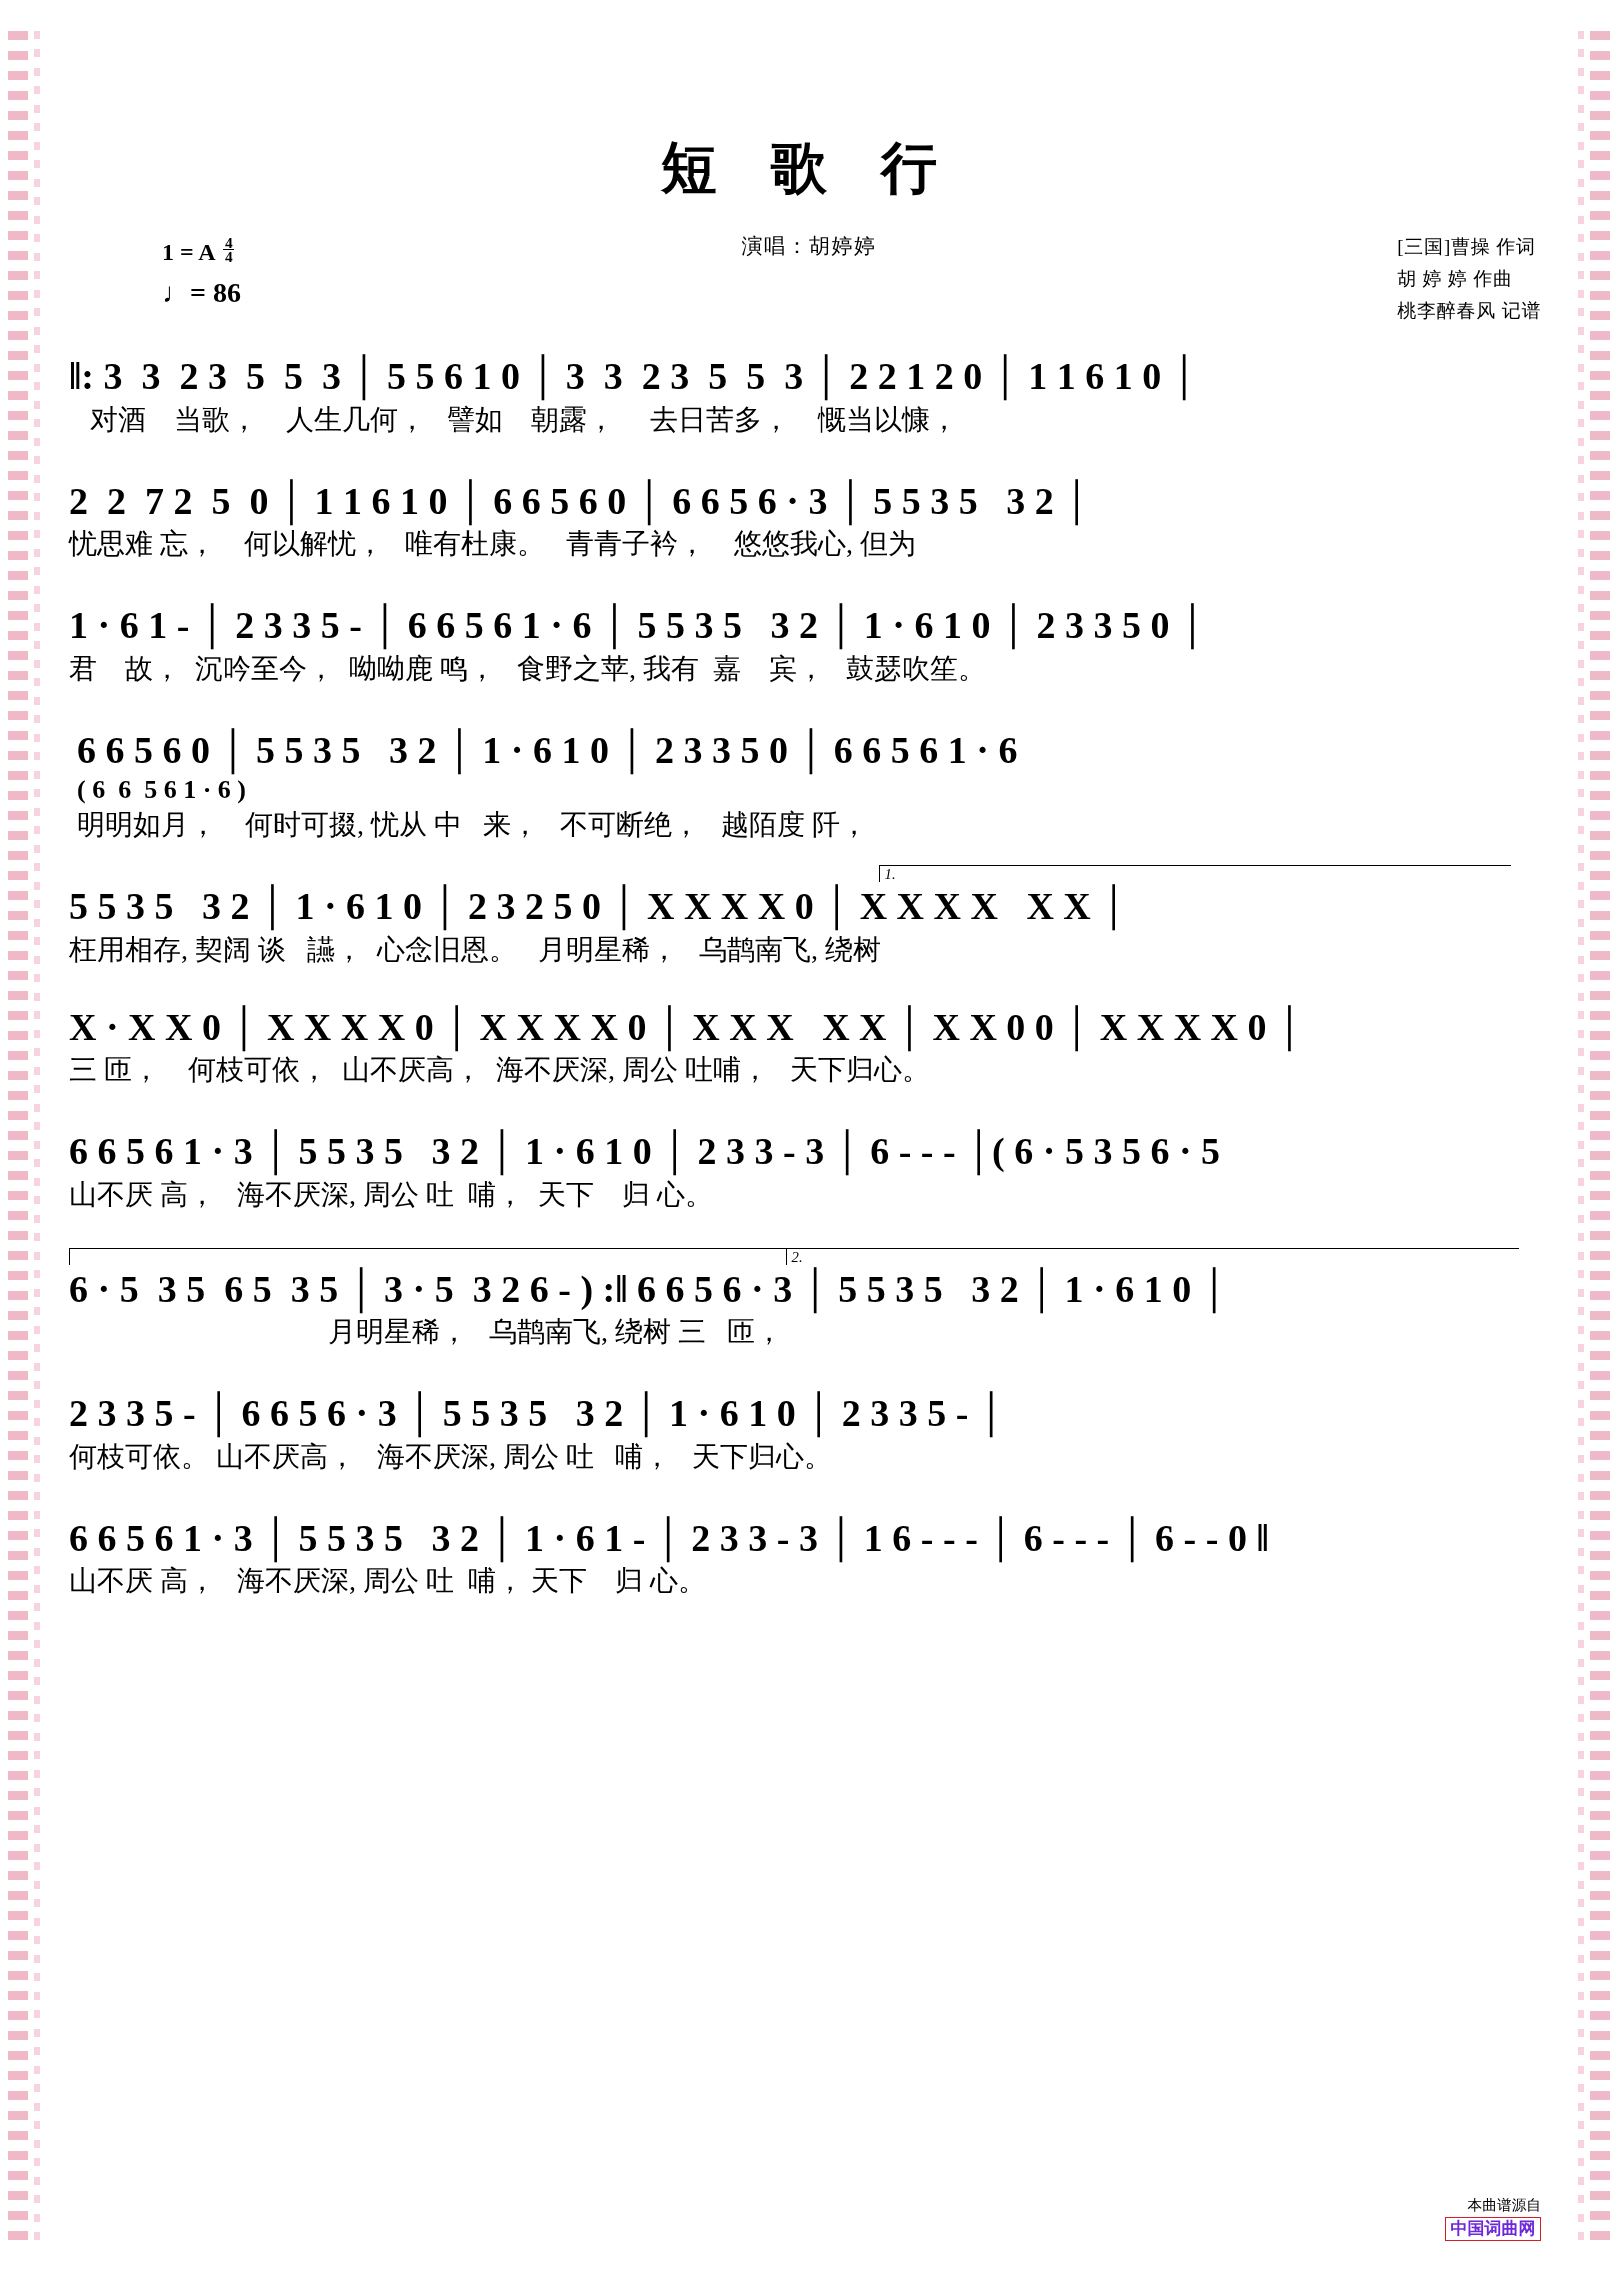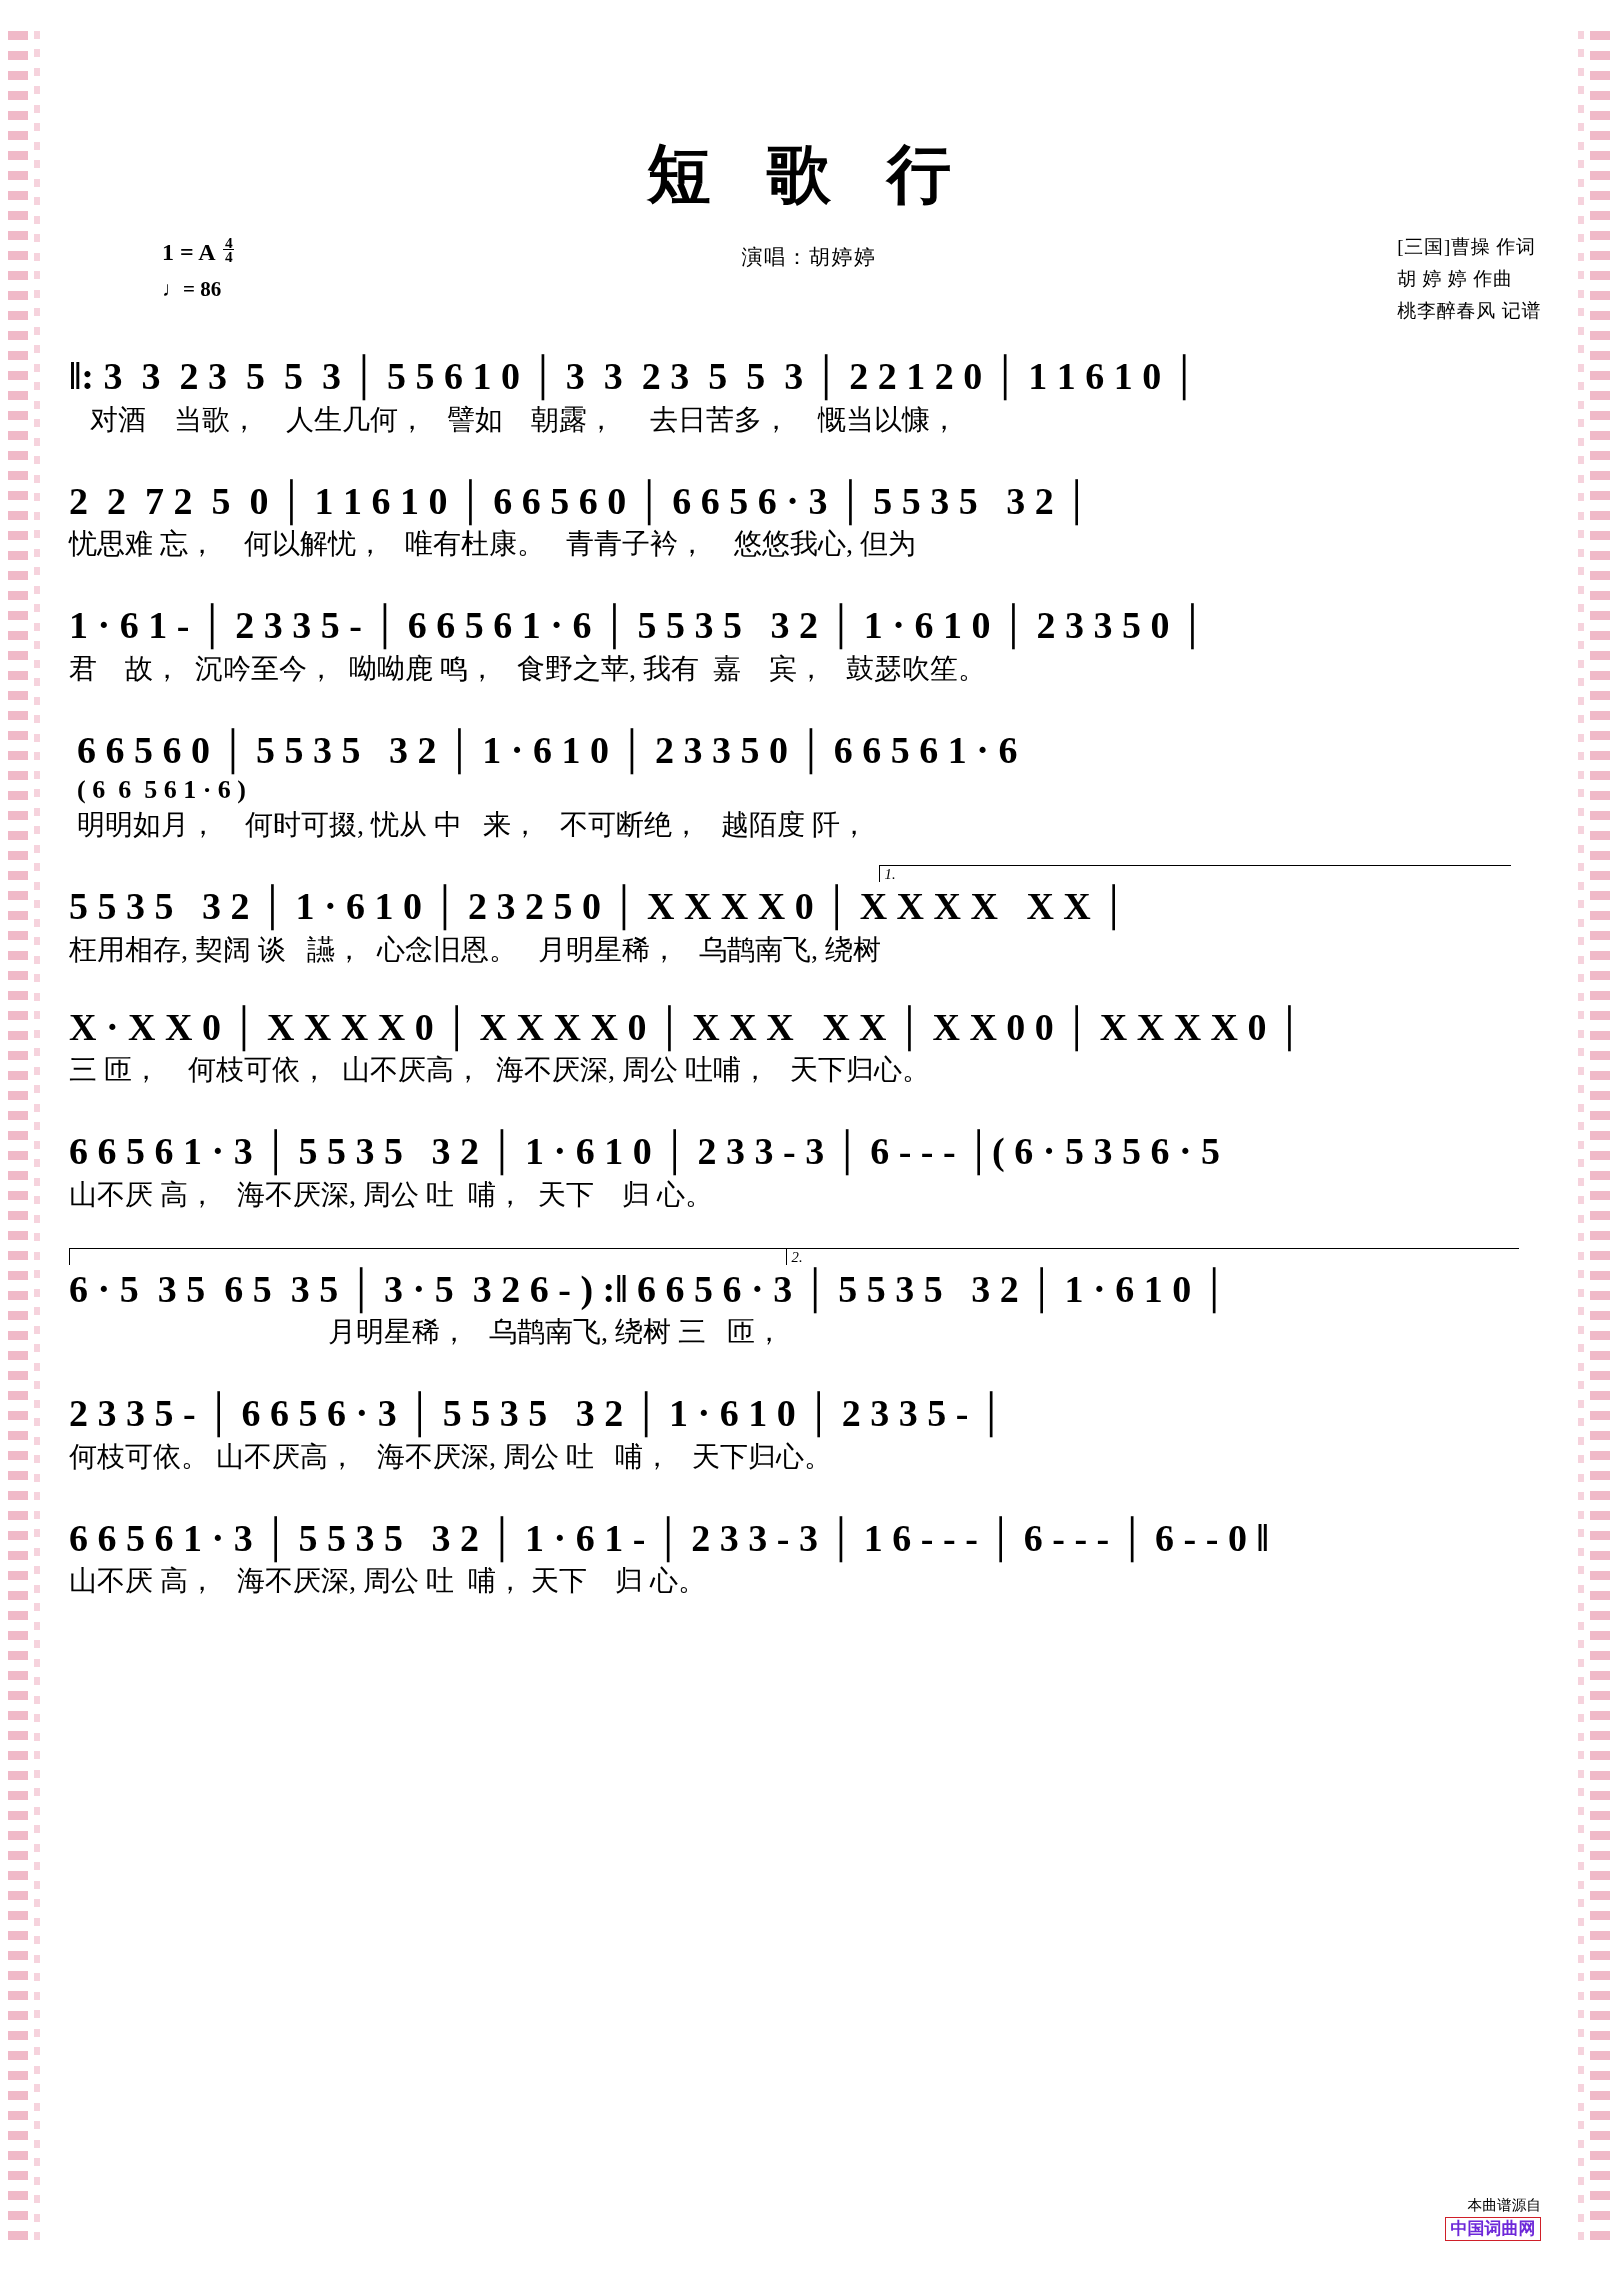--- a/index.html
+++ b/index.html
@@ -51,21 +51,21 @@
   .content {
     position: absolute;
     left: 69px;
     right: 69px;
     top: 0;
     bottom: 0;
   }
 
   .title {
     text-align: center;
-    font-size: 64px;
+    font-size: 56px;
     font-weight: bold;
     letter-spacing: 20px;
     padding-top: 131px;
     font-family: "Liberation Serif", serif;
   }
 
   .singer {
     text-align: center;
     font-size: 21px;
     margin-top: 25px;
@@ -101,21 +101,21 @@
     line-height: 13px;
     margin-left: 7.7px;
     font-weight: bold;
     position: relative;
     top: -3.1px;
   }
   .frac .num { display:block; border-bottom: 1.5px solid #000; padding: 0 1.5px;}
   .frac .den { display:block; padding: 0 1.5px;}
   .tempo {
     margin-top: 10.8px;
-    font-size: 21px;
+    font-size: 28px;
     font-weight: bold;
   }
 
   .staff {
     position: absolute;
     left: 0;
     right: 0;
   }
 
   

